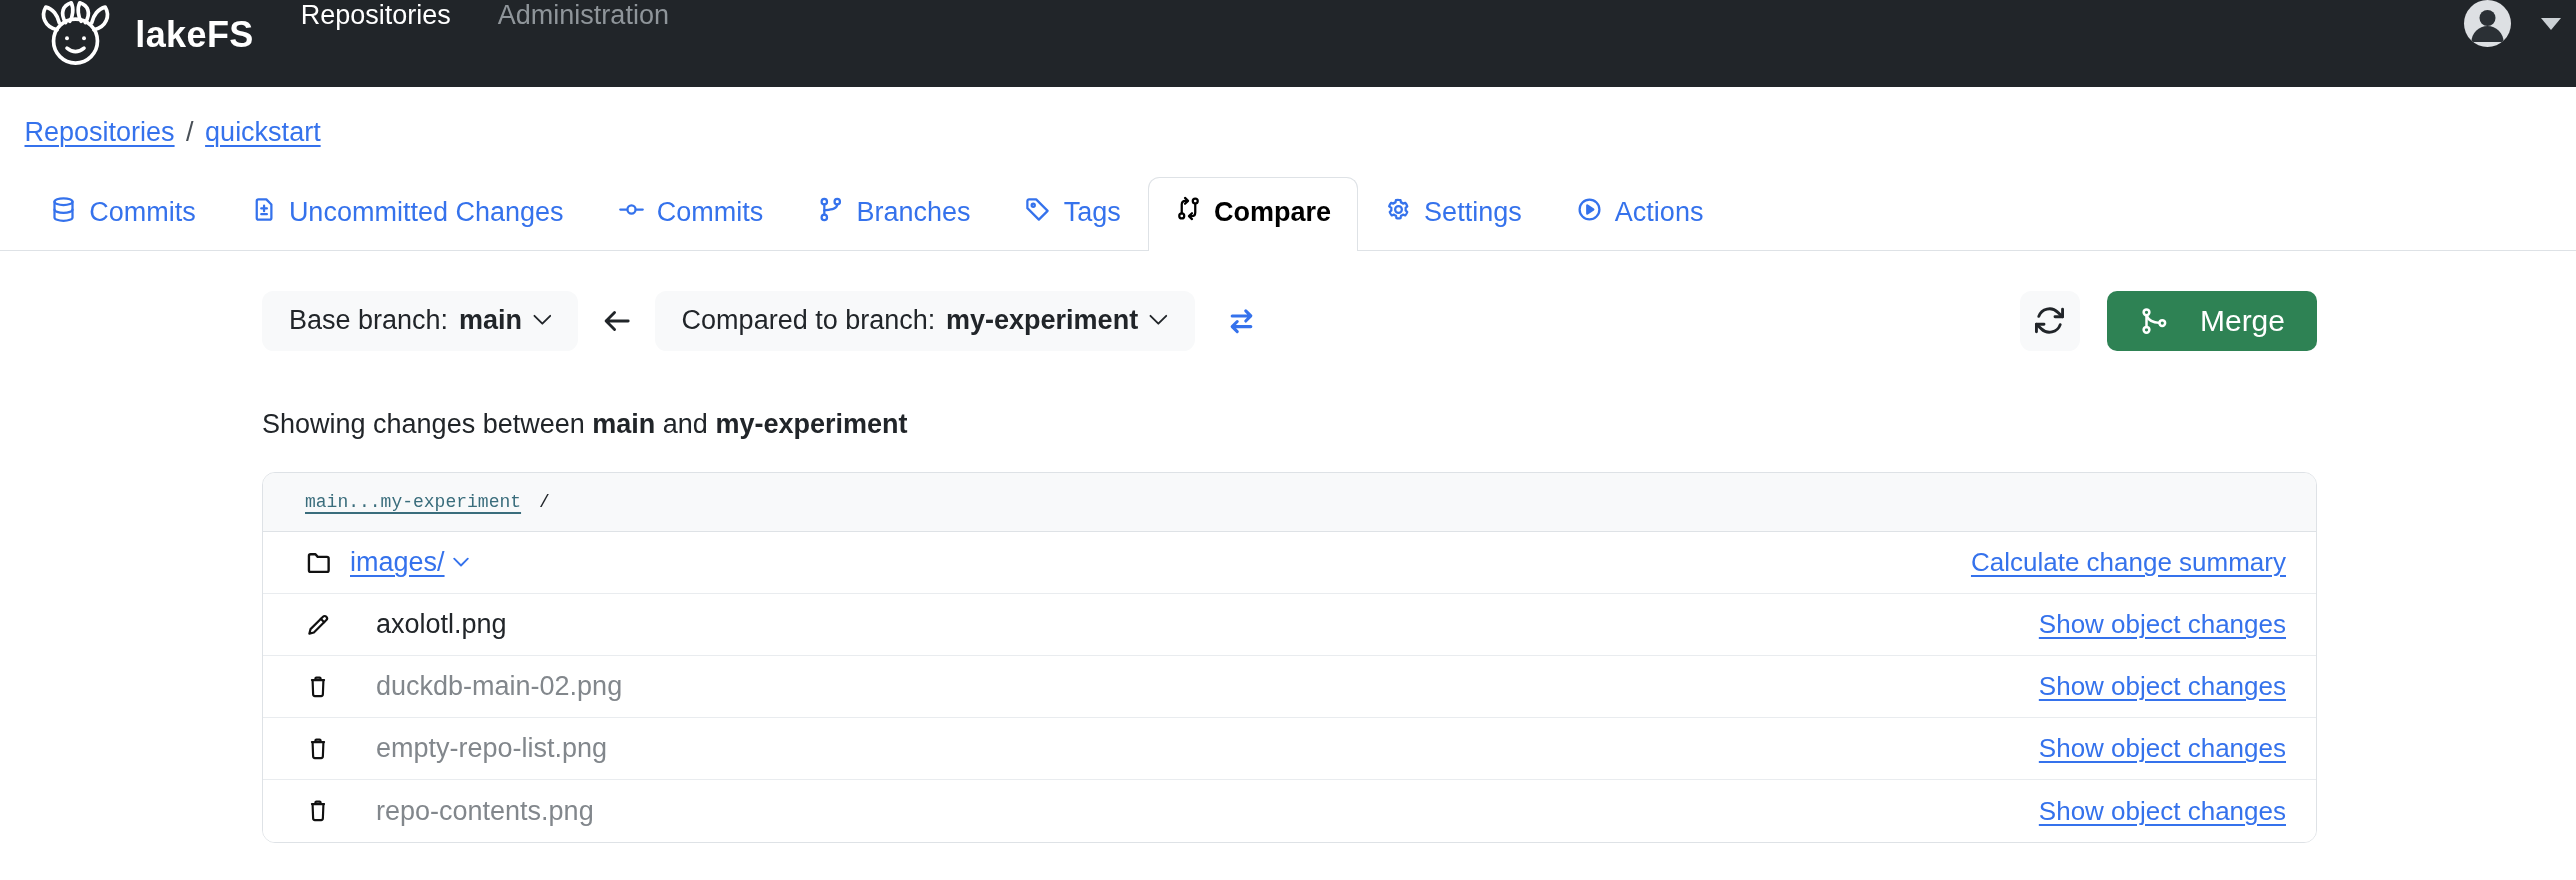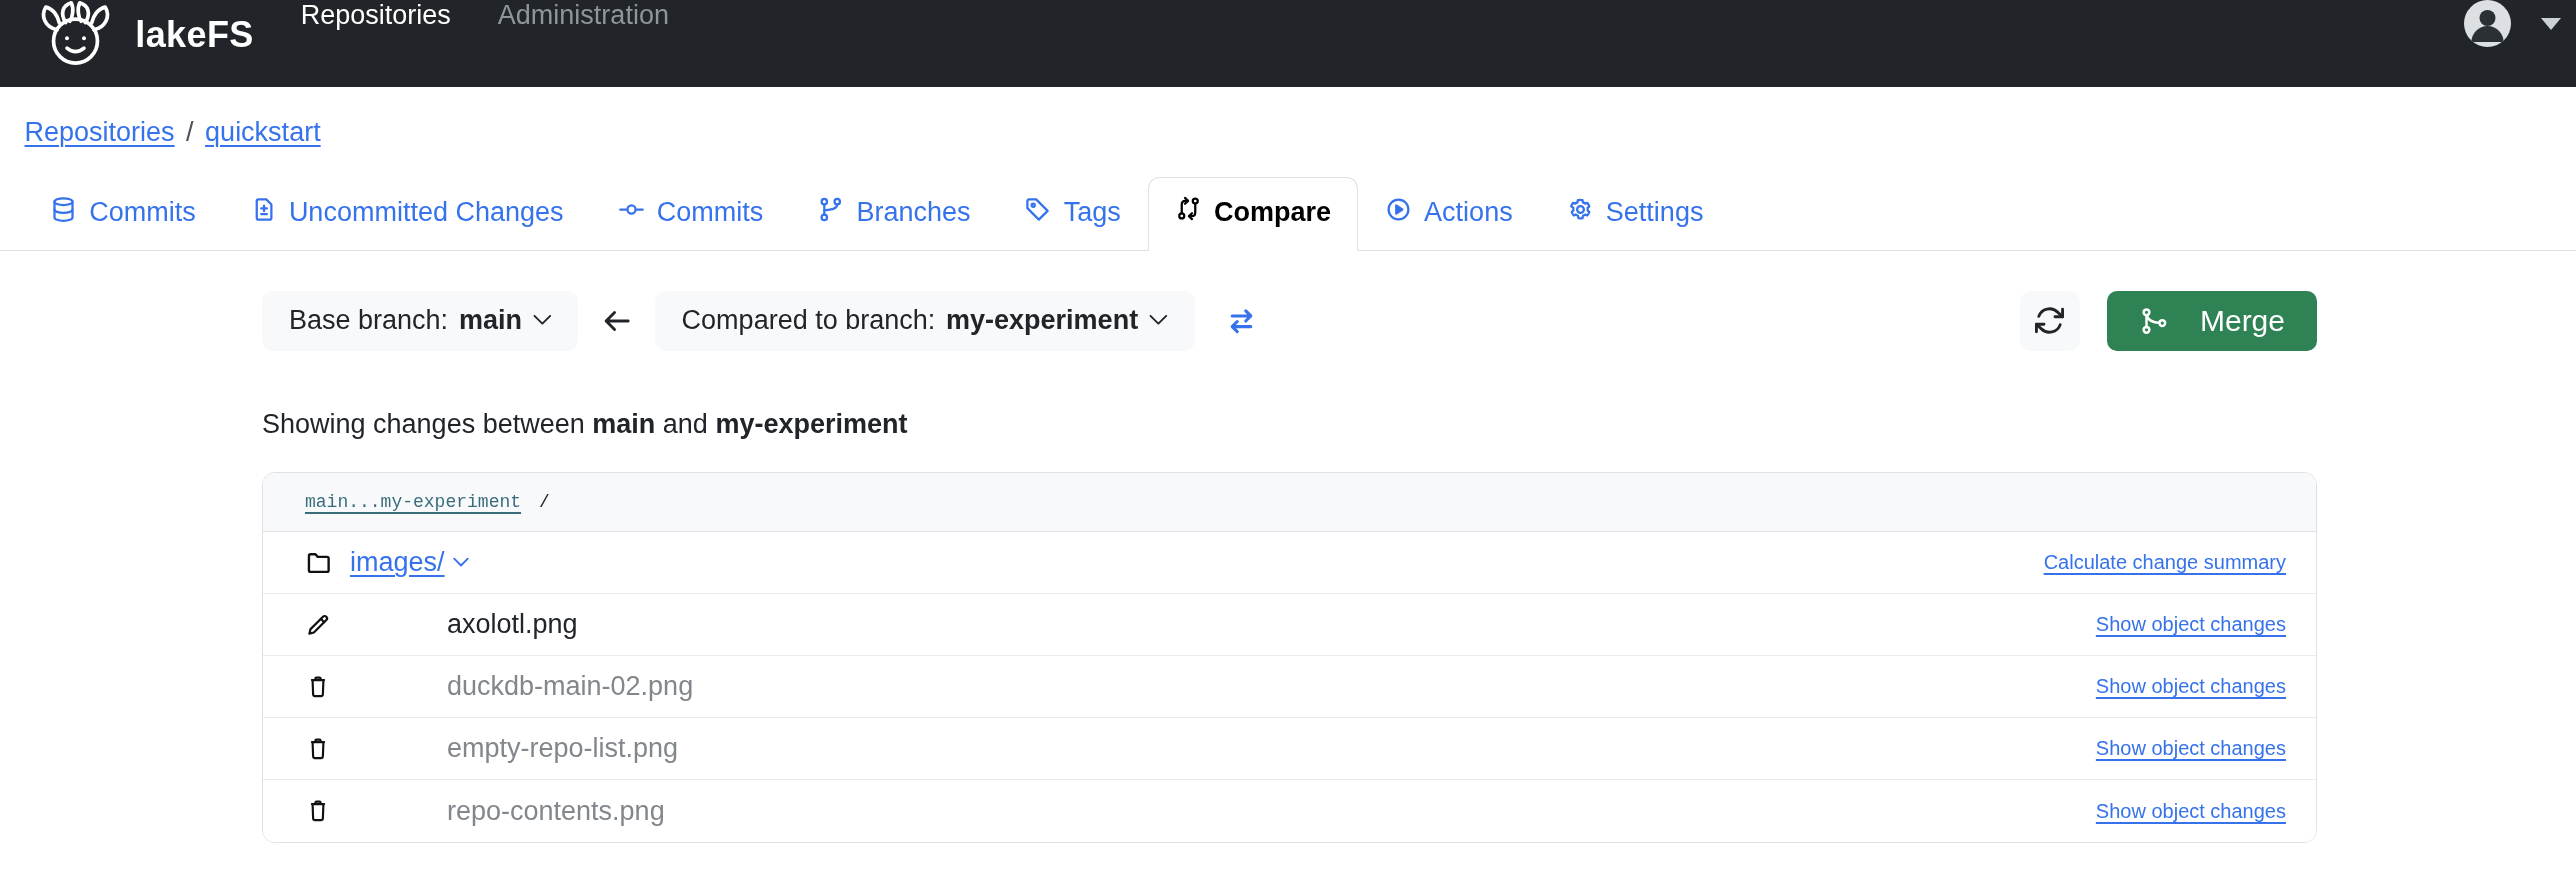--- a/index.html
+++ b/index.html
@@ -67,24 +67,24 @@
   .card{margin-top:32px;border:1.4px solid var(--border);border-radius:13px;overflow:hidden;background:#fff;}
   .card-header{background:var(--gray-bg);border-bottom:1.4px solid var(--border);
         padding:19.4px 0 19.4px 42px;font-family:"Liberation Mono","DejaVu Sans Mono",monospace;font-size:18px;}
   .ref-link{color:var(--teal);text-decoration:underline;text-decoration-thickness:2.2px;text-underline-offset:5px;}
   .path-suffix{margin-left:7.2px;color:var(--dark);}
   .trow{display:flex;align-items:center;height:62px;border-bottom:1.4px solid var(--row-border);
         padding:0 30px 0 42px;font-size:27px;background:#fff;}
   .trow:last-child{border-bottom:none;}
   .cicon{width:35px;display:flex;align-items:center;color:#111;}
   .folder-label{margin-left:10px;display:flex;align-items:center;gap:8.6px;}
-  .file-label{margin-left:107px;}
+  .file-label{margin-left:36px;}
   .file-label.modified{color:var(--dark);}
   .file-label.deleted{color:var(--file-del);}
-  .row-action{margin-left:auto;font-size:20px;text-align:center;}
+  .row-action{margin-left:auto;font-size:26px;text-align:center;}
   .chev-small{display:flex;align-items:center;color:var(--blue);}
 </style>
 </head>
 <body>
 
 <header class="navbar">
   <div class="brand">
     <span>
       <svg width="85" height="68" viewBox="0 0 60 48" fill="none" stroke="#fff" stroke-width="2.6" stroke-linecap="round" stroke-linejoin="round">
         <path d="M17 21 C8 19 5.5 11 9 5 C14 6 17.5 11 18.5 16"></path>
@@ -180,34 +180,34 @@
         <circle cx="18" cy="5.4" r="2.2"></circle>
         <path d="M18 7.6v7.9c0 2-1.3 3.3-3.3 3.3h-1.4"></path>
         <path d="M15.1 16.2l-2.7 2.6 2.7 2.6"></path>
       </svg>
     </span>
     <span>Compare</span>
   </a>
   <a class="tab">
     <span>
       <svg width="27" height="27" viewBox="0 0 24 24" fill="none" stroke="currentColor" stroke-width="2" stroke-linejoin="round">
+        <circle cx="12" cy="12" r="3"></circle>
+        <path d="M12 3.5a8.5 8.5 0 0 1 1.8.2l.4 2a6.6 6.6 0 0 1 1.9 1.1l1.9-.7a8.5 8.5 0 0 1 1.8 3.1l-1.5 1.4a6.6 6.6 0 0 1 0 2.2l1.5 1.4a8.5 8.5 0 0 1-1.8 3.1l-1.9-.7a6.6 6.6 0 0 1-1.9 1.1l-.4 2a8.5 8.5 0 0 1-3.6 0l-.4-2a6.6 6.6 0 0 1-1.9-1.1l-1.9.7a8.5 8.5 0 0 1-1.8-3.1l1.5-1.4a6.6 6.6 0 0 1 0-2.2L3.7 9.2a8.5 8.5 0 0 1 1.8-3.1l1.9.7a6.6 6.6 0 0 1 1.9-1.1l.4-2A8.5 8.5 0 0 1 12 3.5z"></path>
+      </svg>
+    </span>
+    <span>Settings</span>
+  </a>
+  <a class="tab">
+    <span>
+      <svg width="27" height="27" viewBox="0 0 24 24" fill="none" stroke="currentColor" stroke-width="2" stroke-linejoin="round">
         <circle cx="12" cy="12" r="8.8"></circle>
         <path d="M10 8.4l5.4 3.6-5.4 3.6z" fill="currentColor"></path>
       </svg>
     </span>
     <span>Actions</span>
-  </a>
-  <a class="tab">
-    <span>
-      <svg width="27" height="27" viewBox="0 0 24 24" fill="none" stroke="currentColor" stroke-width="2" stroke-linejoin="round">
-        <circle cx="12" cy="12" r="3"></circle>
-        <path d="M12 3.5a8.5 8.5 0 0 1 1.8.2l.4 2a6.6 6.6 0 0 1 1.9 1.1l1.9-.7a8.5 8.5 0 0 1 1.8 3.1l-1.5 1.4a6.6 6.6 0 0 1 0 2.2l1.5 1.4a8.5 8.5 0 0 1-1.8 3.1l-1.9-.7a6.6 6.6 0 0 1-1.9 1.1l-.4 2a8.5 8.5 0 0 1-3.6 0l-.4-2a6.6 6.6 0 0 1-1.9-1.1l-1.9.7a8.5 8.5 0 0 1-1.8-3.1l1.5-1.4a6.6 6.6 0 0 1 0-2.2L3.7 9.2a8.5 8.5 0 0 1 1.8-3.1l1.9.7a6.6 6.6 0 0 1 1.9-1.1l.4-2A8.5 8.5 0 0 1 12 3.5z"></path>
-      </svg>
-    </span>
-    <span>Settings</span>
   </a>
 </nav>
 
 <div class="inner">
 
   <div class="controls">
     <button class="pill">
       <span>Base branch:</span>
       <b>main</b>
       <span style="display:flex;">

